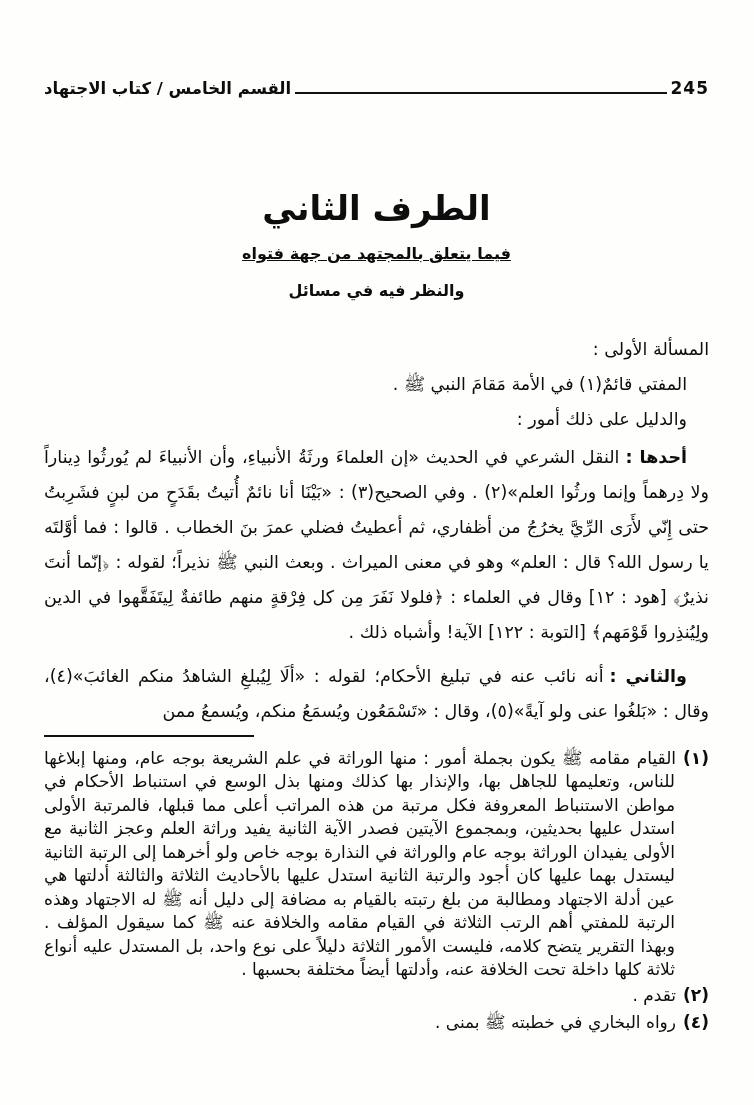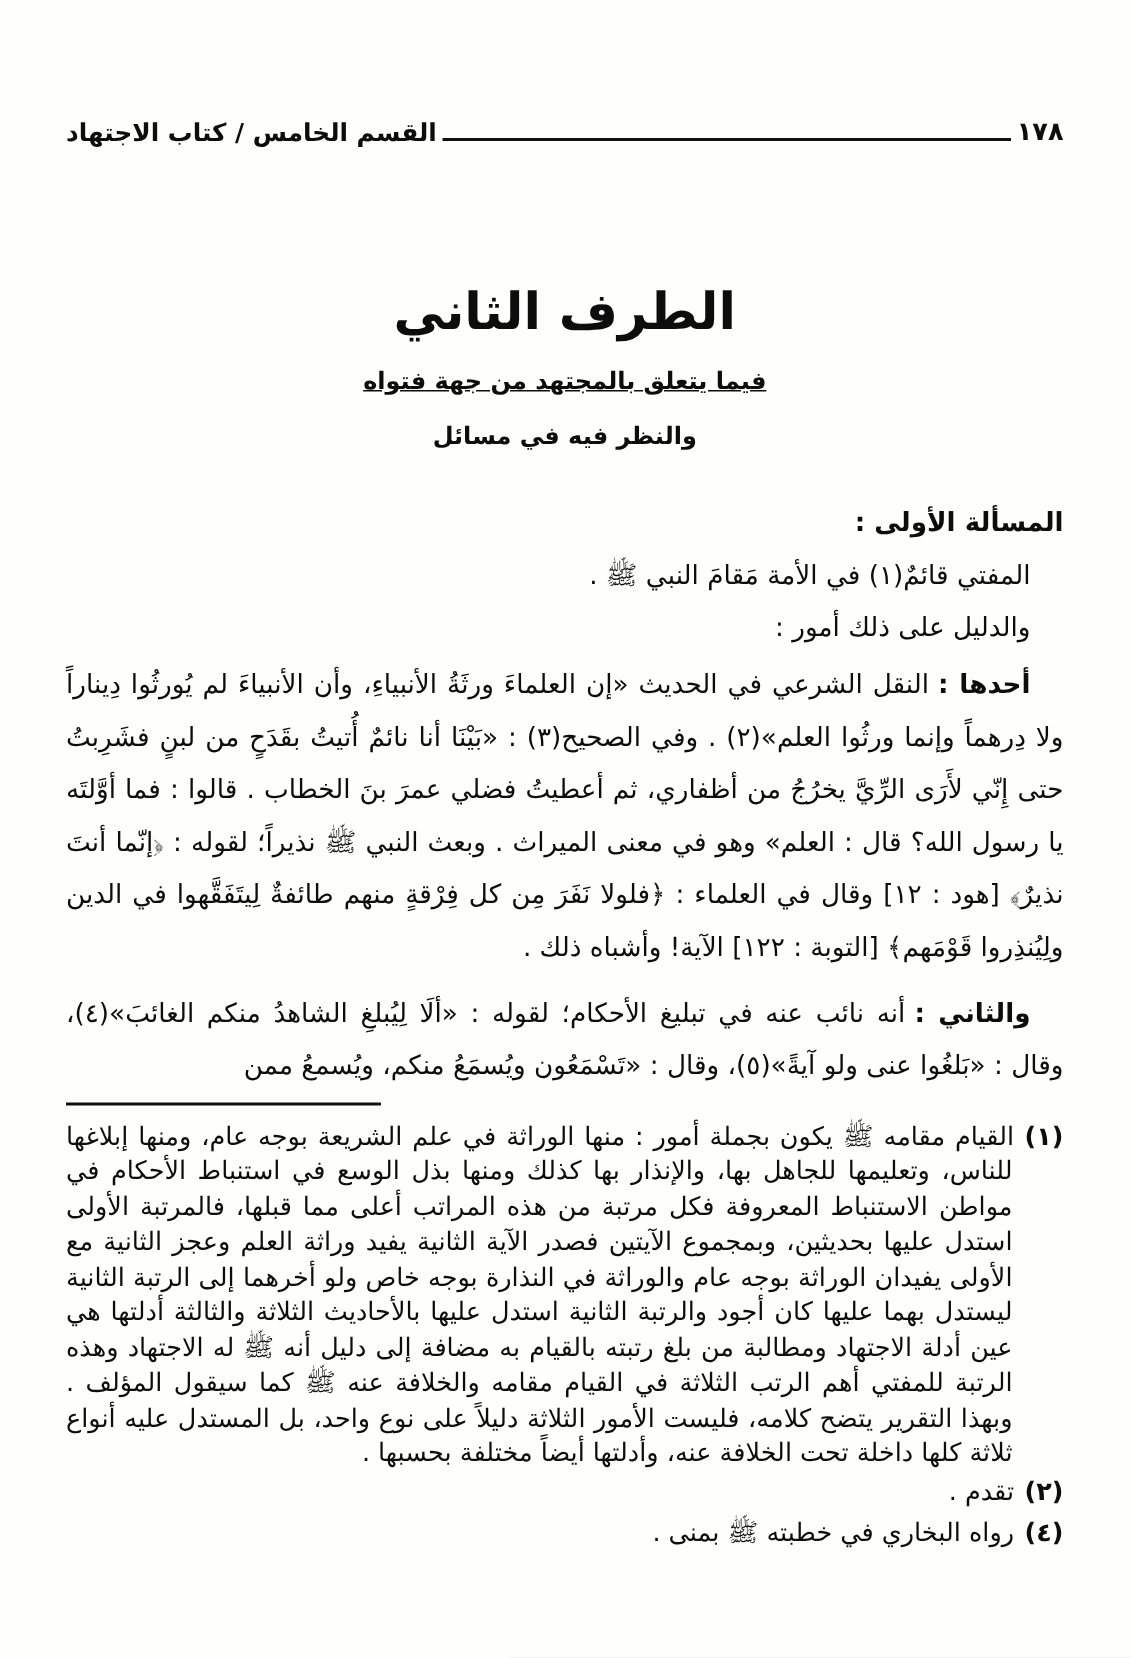--- a/index.html
+++ b/index.html
@@ -70,21 +70,21 @@
   }
   
   .body-text{
     margin-top:30px;
     font-size:17.5px;
     line-height:35px;
     text-align:justify;
     text-justify:inter-word;
   }
   .issue-heading{
-    font-weight:bold;
+    font-weight:normal;
     text-align:right;
   }
   .body-line{ text-indent:22px; }
   .paragraph{ text-indent:22px; margin-top:3px; }
   .paragraph.spaced{ margin-top:9px; }
   .lead{ font-weight:bold; margin-left:6px; }
   
   .footnote-separator{
     width:210px;
     border-top:2px solid #111;
@@ -108,21 +108,21 @@
   }
   .footnote.short{ line-height:27px; }
 </style>
 </head>
 <body>
 
 <div class="page">
   <div class="content">
 
     <div class="running-header">
-      <span class="page-number">١٧٨</span>
+      <span class="page-number">245</span>
       <span class="header-rule"></span>
       <span class="section-title">القسم الخامس / كتاب الاجتهاد</span>
     </div>
 
     <div class="title-block">
       <div class="chapter-title">الطرف الثاني</div>
       <div class="chapter-subtitle">فيما يتعلق بالمجتهد من جهة فتواه</div>
       <div class="chapter-subtitle2">والنظر فيه في مسائل</div>
     </div>
 

